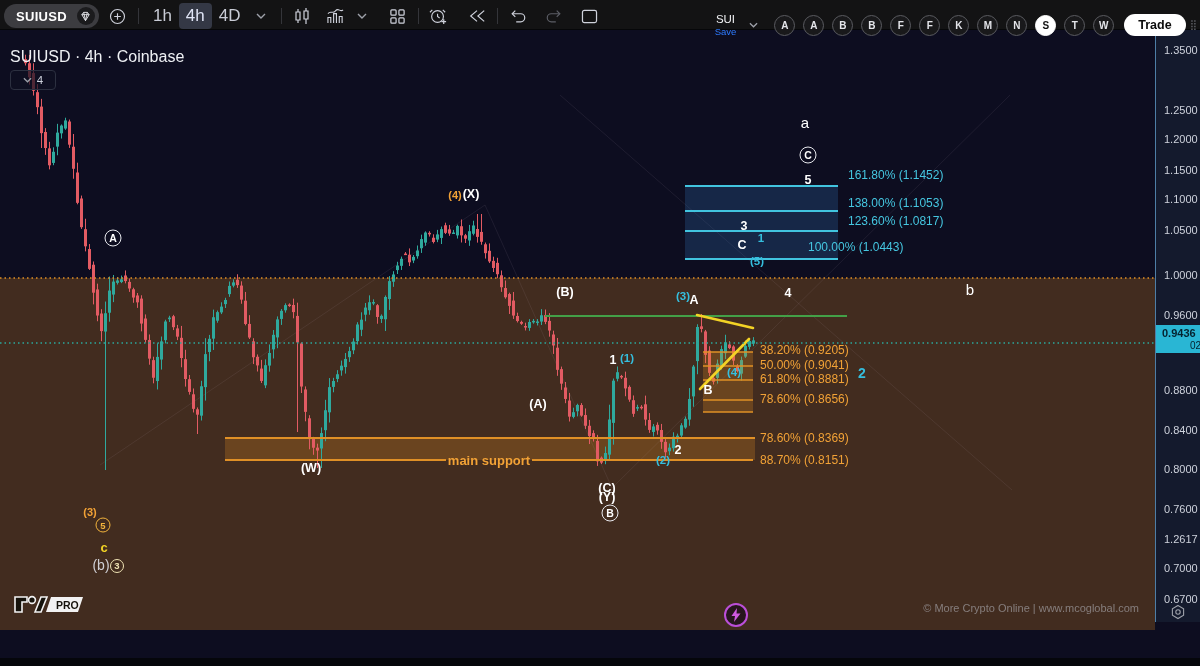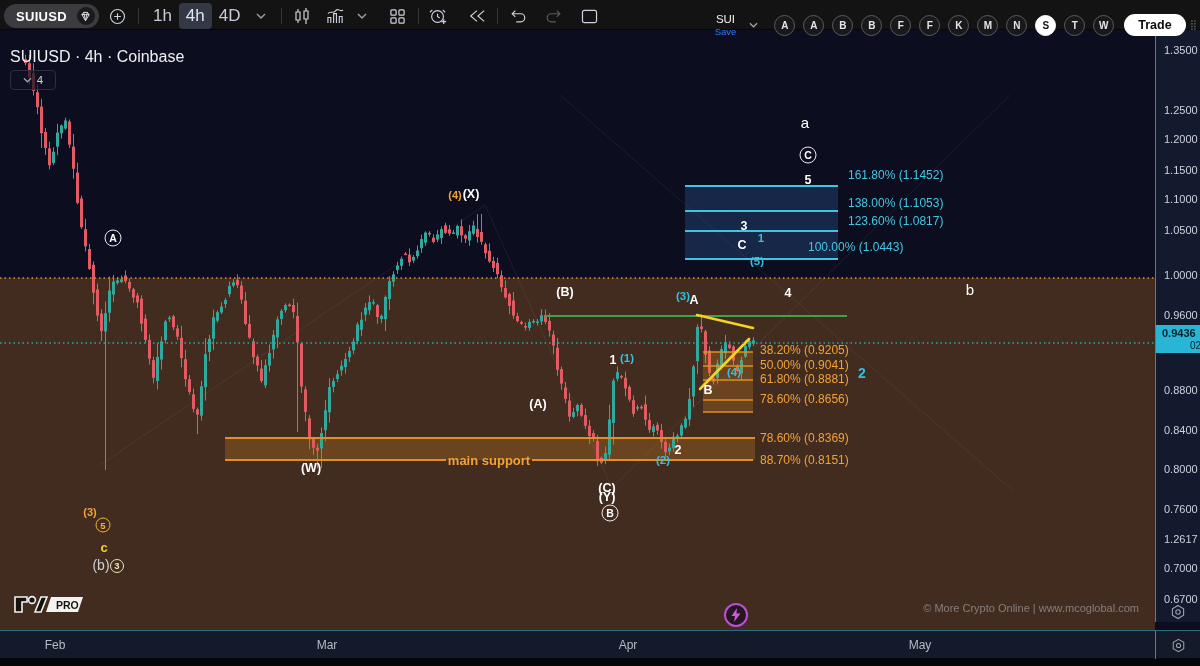--- a/index.html
+++ b/index.html
@@ -679,28 +679,14 @@
       <div class="c">02:57:0</div>
     </div>
     <div class="pa-gear">
       <svg width="16" height="16" viewBox="0 0 16 16" fill="none" stroke="#9ea1aa" stroke-width="1.1">
           <path d="M8 1.5 l5.6 3.2 v6.6 L8 14.5 l-5.6-3.2 V4.7 Z"></path>
           <circle cx="8" cy="8" r="2.2"></circle>
         </svg>
     </div>
   </div>
 
-  <div class="time-axis">
-    <div id="time-labels">
-        <div class="ta-lbl" style="left: 55px;">Feb</div>
-        <div class="ta-lbl" style="left: 327px;">Mar</div>
-        <div class="ta-lbl" style="left: 628px;">Apr</div>
-        <div class="ta-lbl" style="left: 920px;">May</div>
-      </div>
-    <div class="ta-corner">
-      <svg width="15" height="15" viewBox="0 0 16 16" fill="none" stroke="#9ea1aa" stroke-width="1.1">
-          <path d="M8 1.5 l5.6 3.2 v6.6 L8 14.5 l-5.6-3.2 V4.7 Z"></path>
-          <circle cx="8" cy="8" r="2.2"></circle>
-        </svg>
-    </div>
-  </div>
   <div class="bottom-strip"></div>
 </div>
 
 </body></html>

